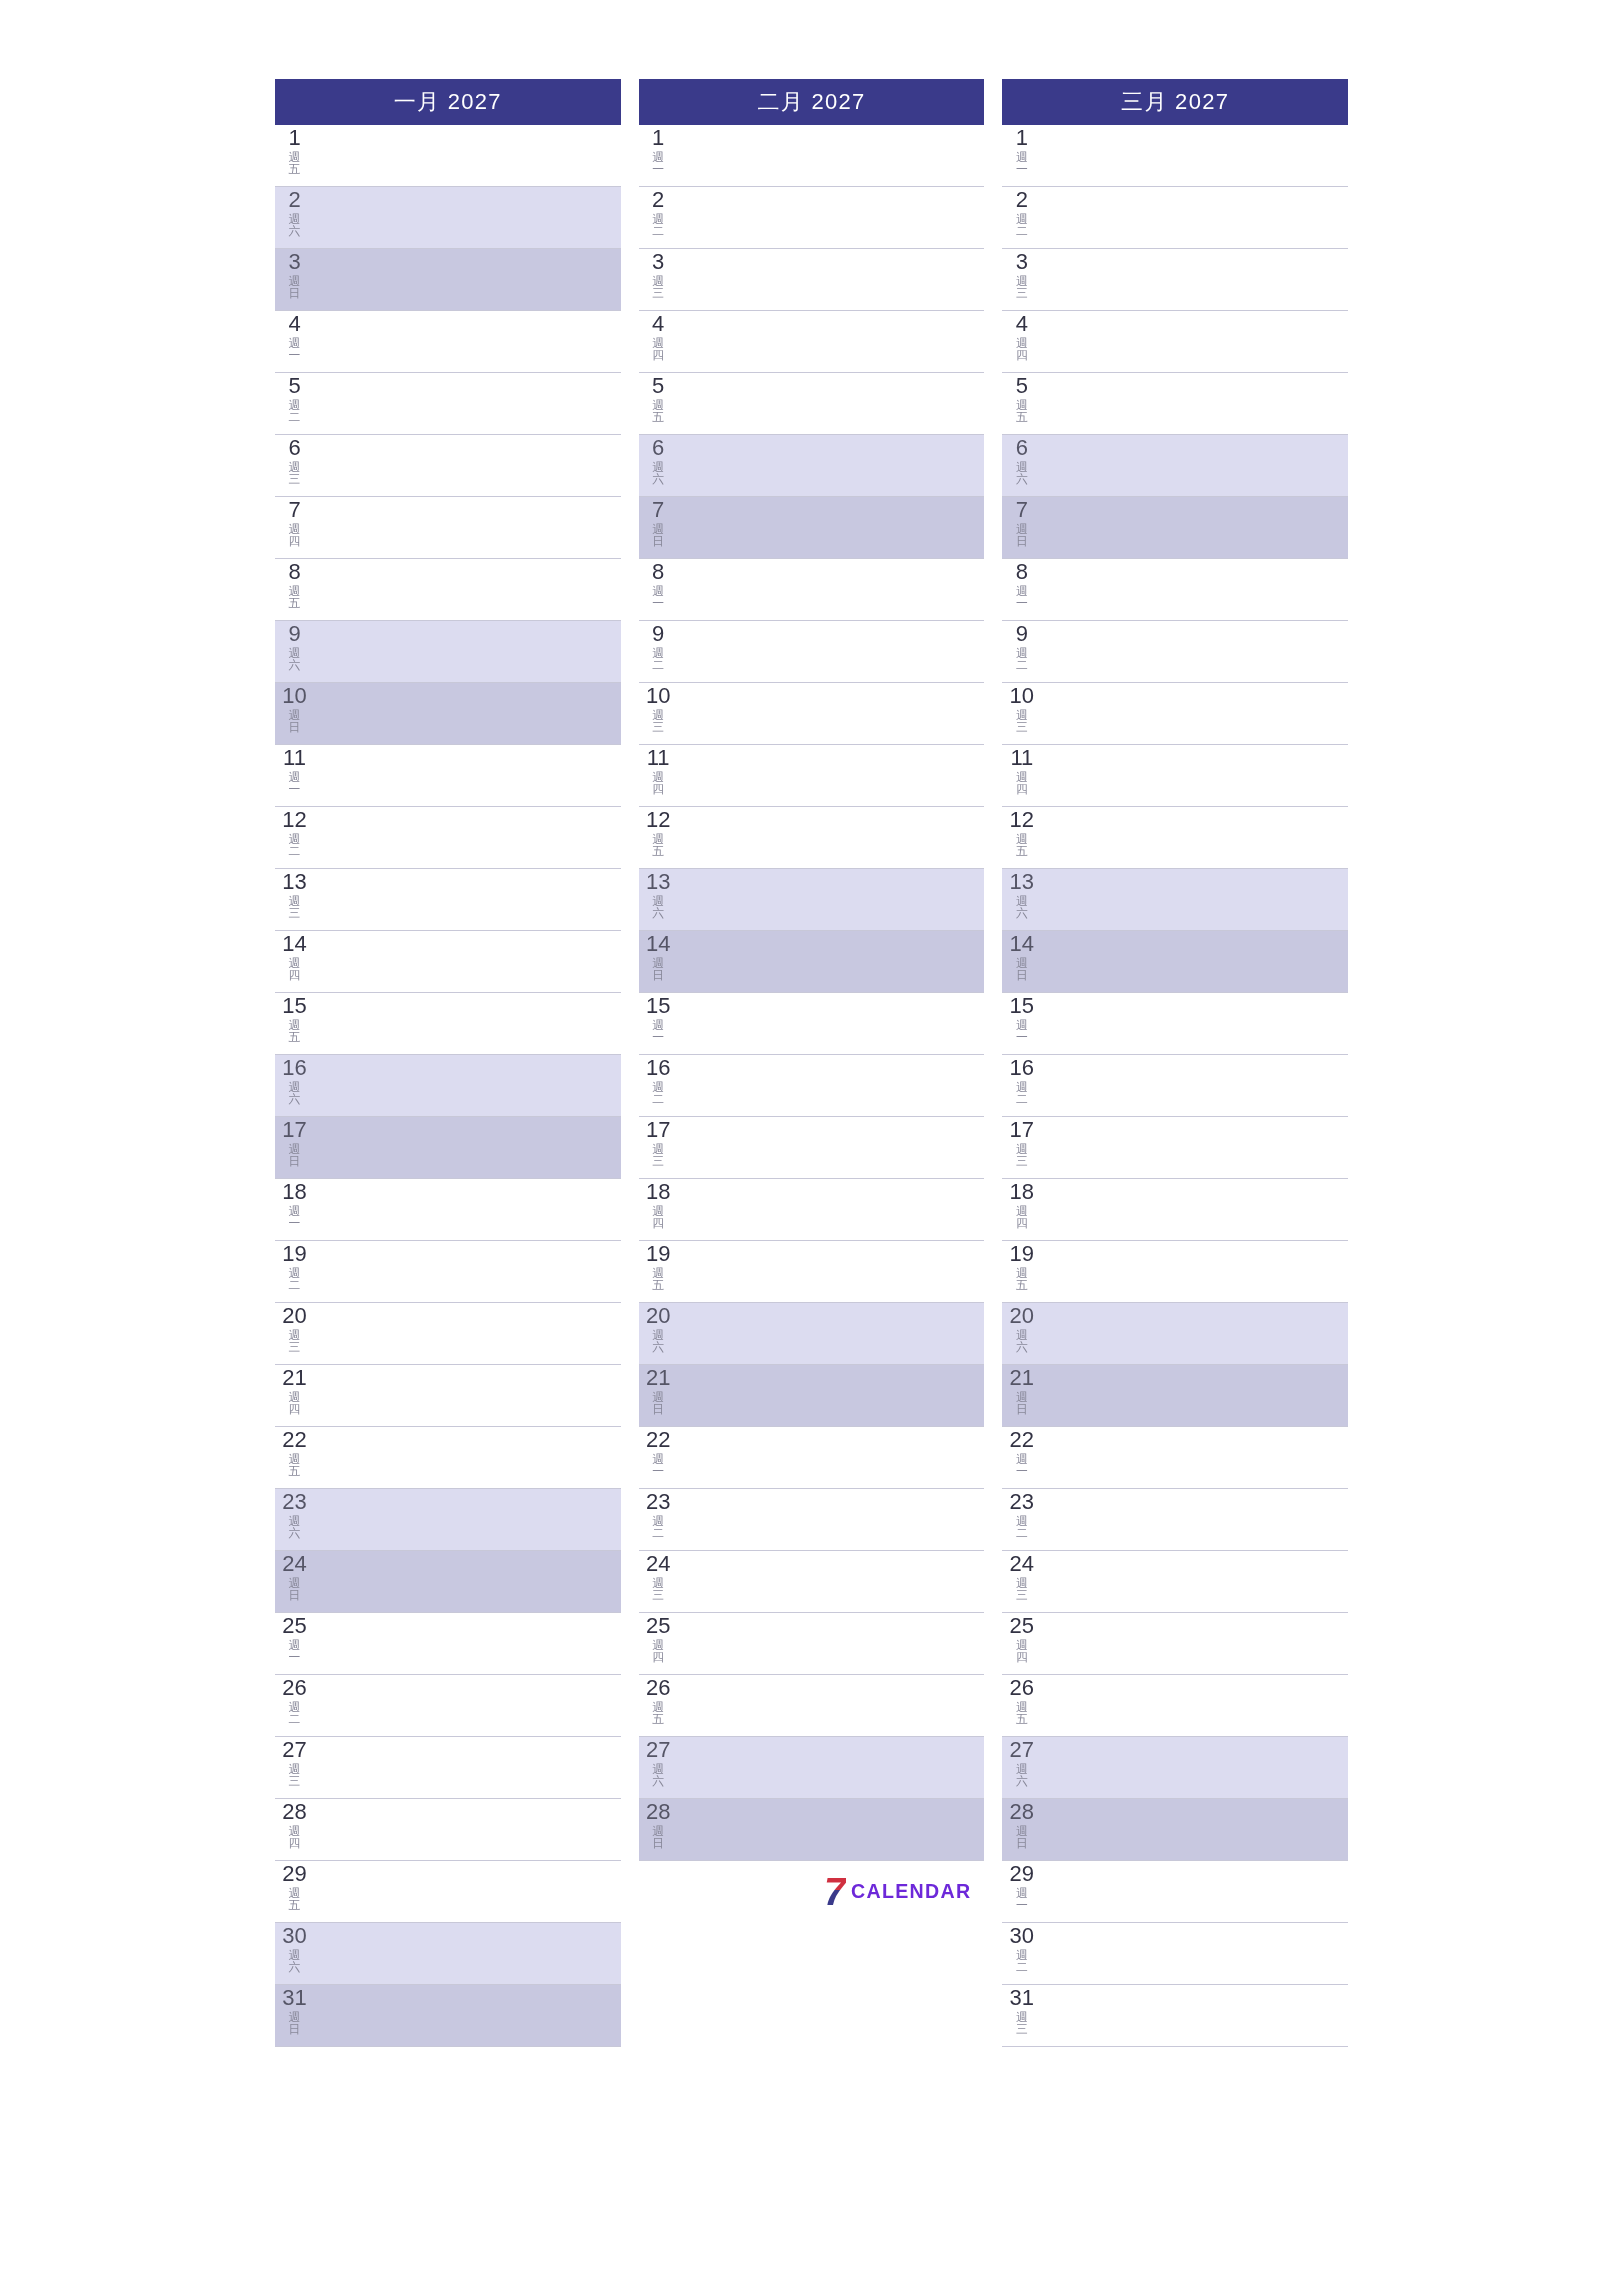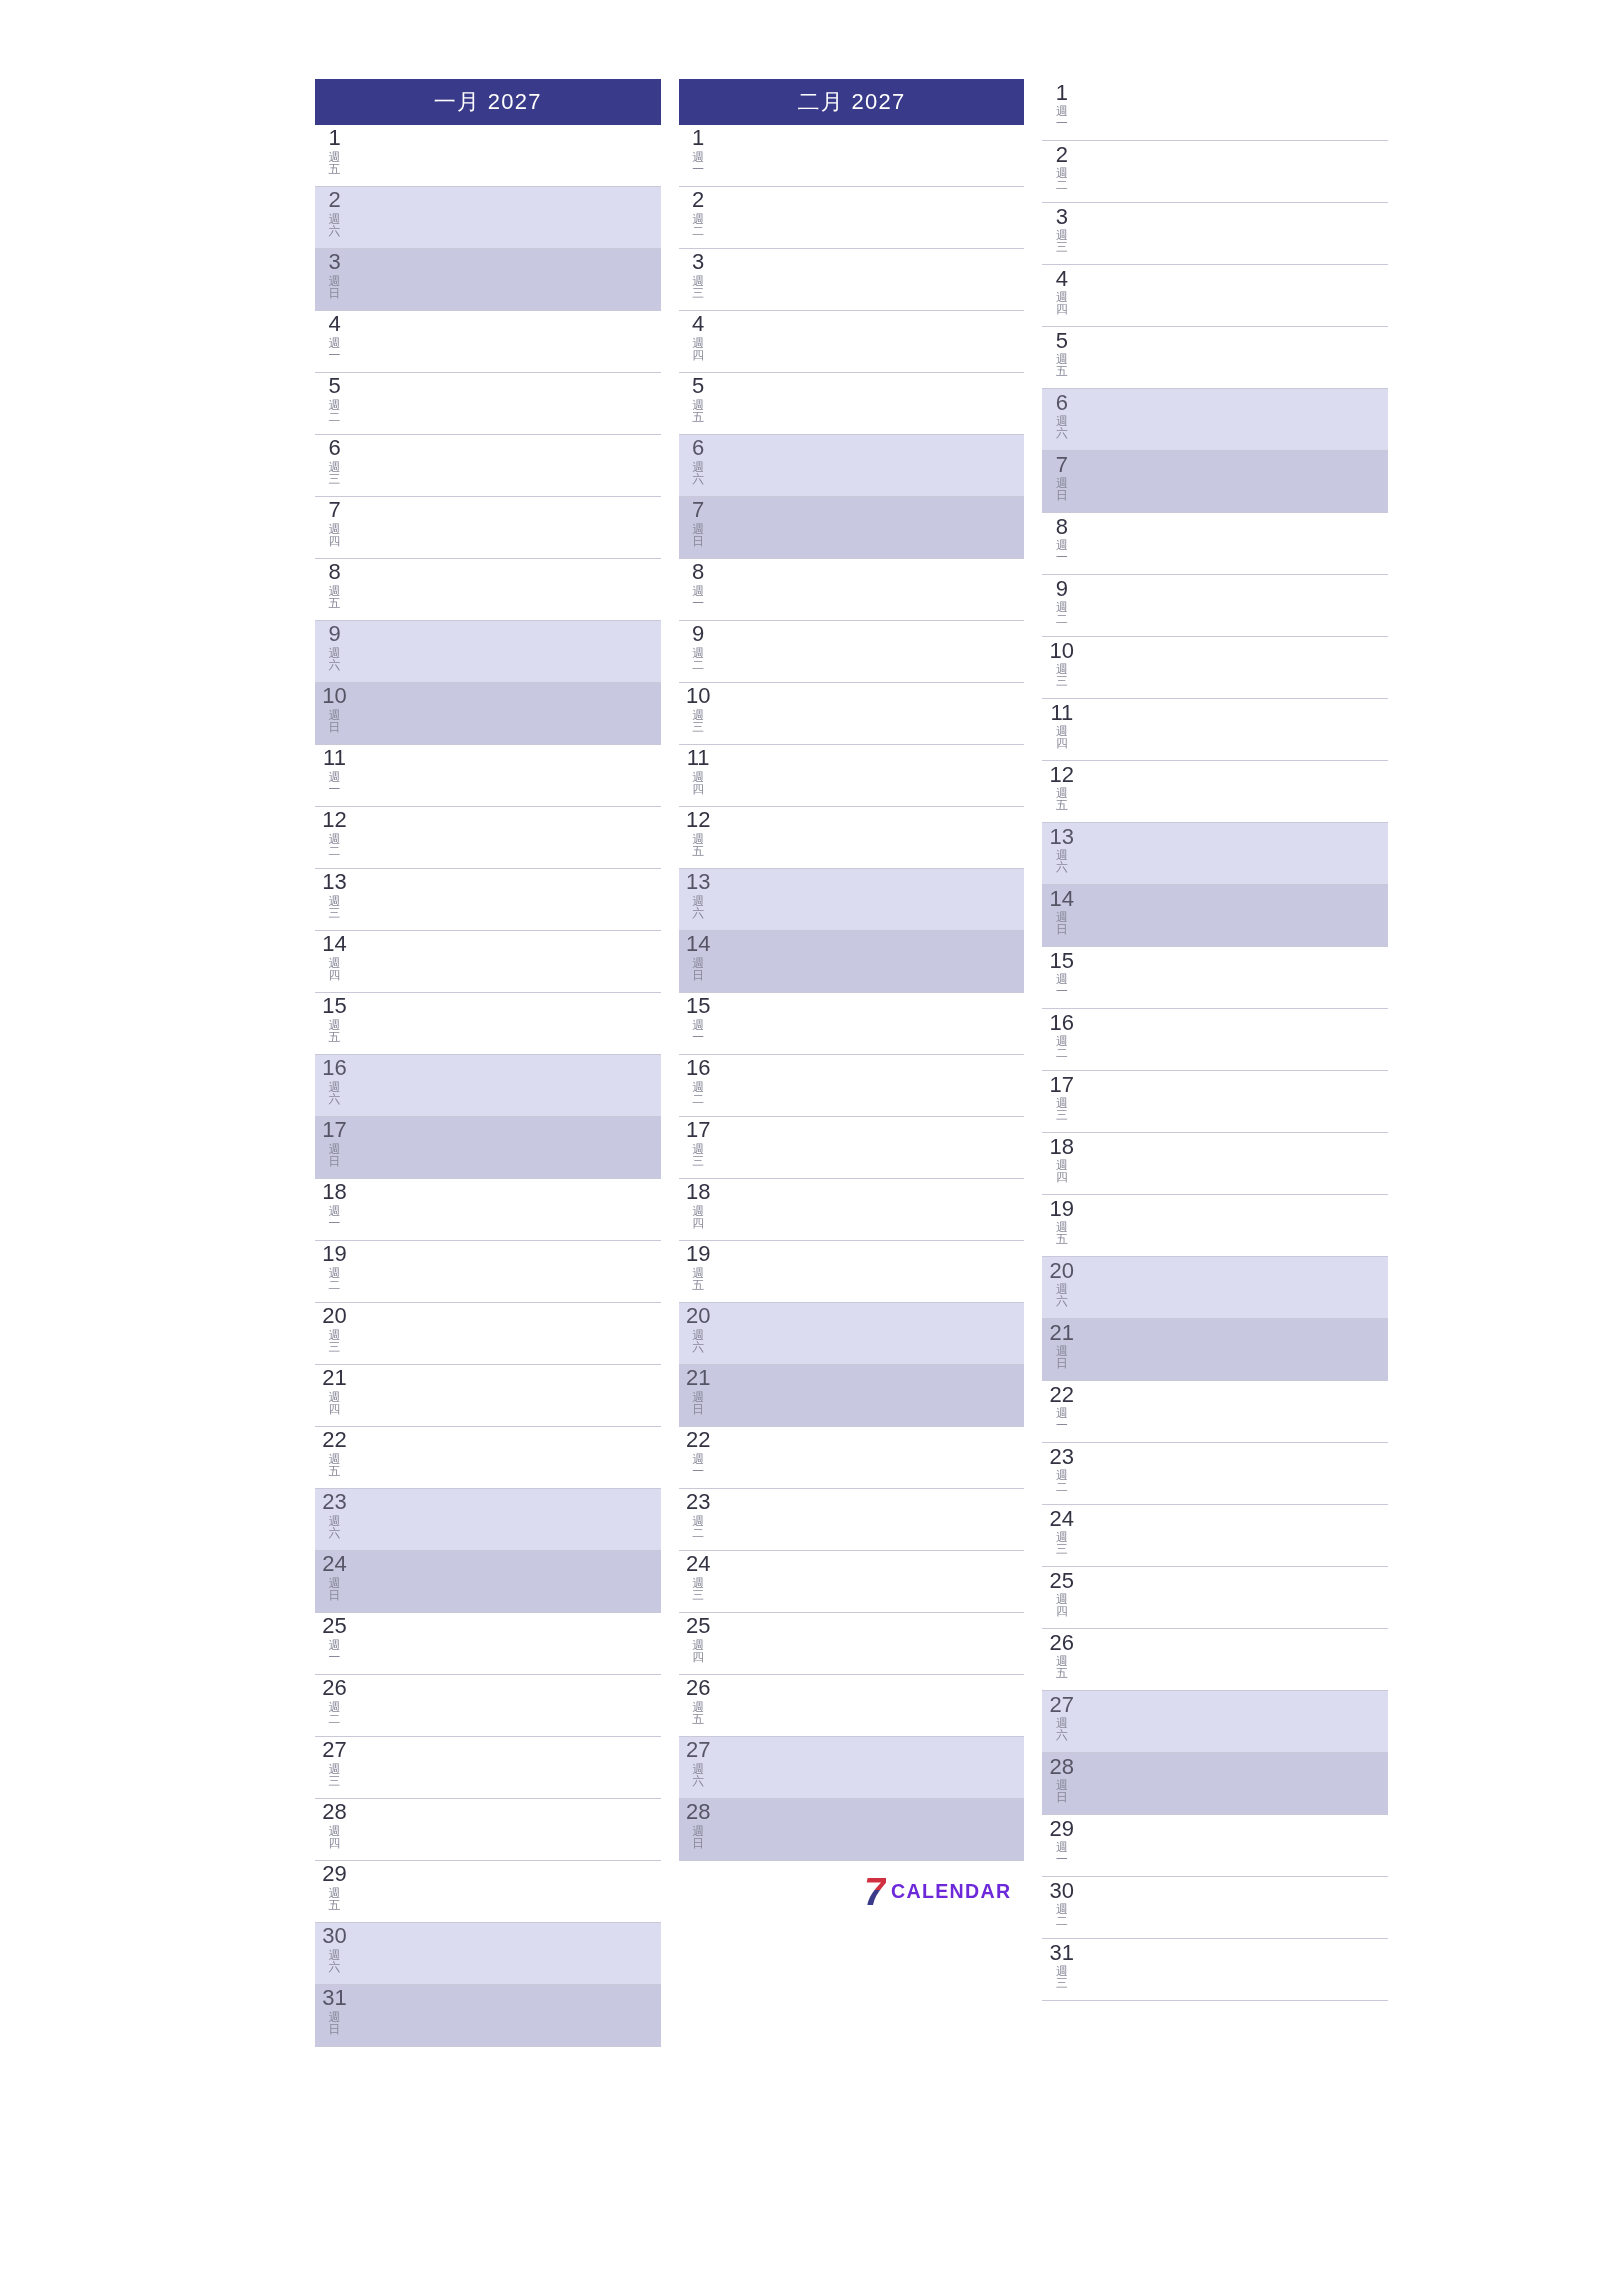--- a/index.html
+++ b/index.html
@@ -7,21 +7,20 @@
     width: 1623px;
     height: 2295px;
     background: #ffffff;
     font-family: "Microsoft JhengHei", "PingFang TC", Arial, sans-serif;
     padding: 79px 275px 79px 275px;
   }
   .calendar {
     display: flex;
     gap: 18px;
     width: 100%;
-    margin-left: 40px;
   }
   .month-col {
     flex: 1;
     display: flex;
     flex-direction: column;
   }
   .month-header {
     background: #3a3a8a;
     color: #ffffff;
     text-align: center;
@@ -459,20 +458,21 @@
       <div class="logo-slot">
         <div class="logo">
           <span class="logo-7">7</span>
           <span class="logo-text">CALENDAR</span>
         </div>
       </div>
       <div class="empty-row"></div>
       <div class="empty-row"></div>
     </div>
     <div class="month-col">
+      <div class="month-header">三月 2027</div>
       <div class="day-row weekday">
         <div class="day-label">
           <div class="day-num">1</div>
           <div class="day-wd">週<br>一</div>
         </div>
       </div>
       <div class="day-row weekday">
         <div class="day-label">
           <div class="day-num">2</div>
           <div class="day-wd">週<br>二</div>

